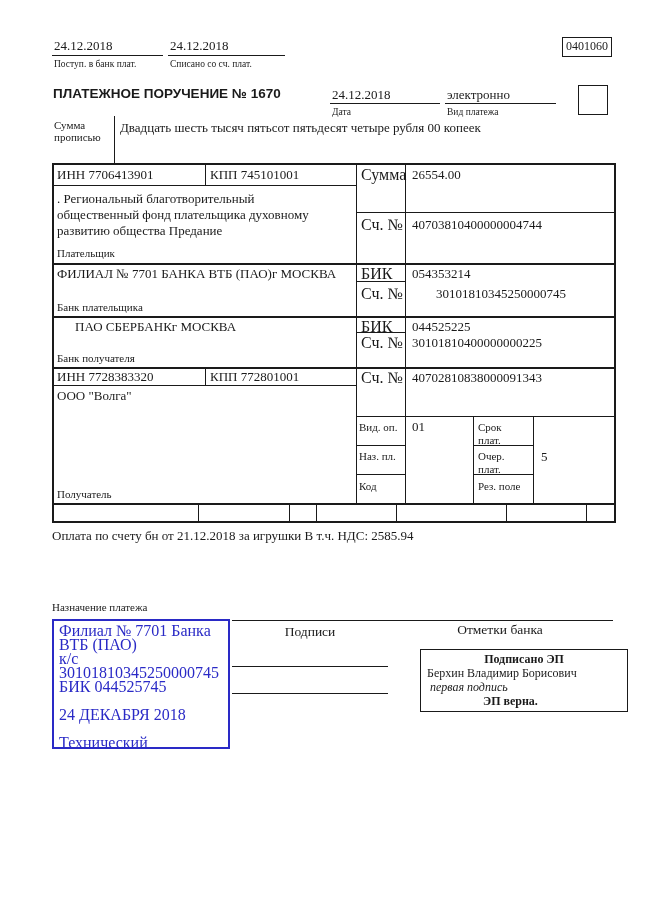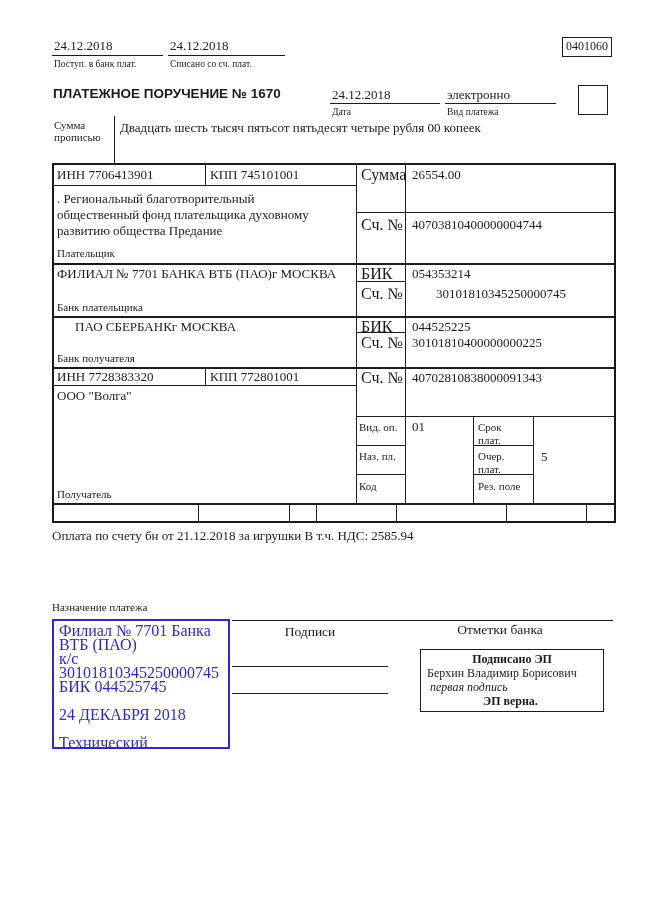--- a/index.html
+++ b/index.html
@@ -17,21 +17,21 @@
   .center{text-align:center;}
   
   .hl,.vl{position:absolute;background:#1a1a1a;}
   
   .box{position:absolute;border:1.5px solid #1a1a1a;background:#fff;box-sizing:border-box;}
   .table{position:absolute;left:52px;top:163px;width:564px;height:360px;}
   .bluebox{position:absolute;left:52px;top:619px;width:178px;height:130px;
            border:2px solid #2a2ac6;box-sizing:border-box;padding:3px 5px;
            color:#2a2ac6;font-size:16px;line-height:14px;overflow:hidden;}
   .bs-line{min-height:14px;white-space:normal;}
-  .esign{position:absolute;left:420px;top:649px;width:184px;height:63px;
+  .esign{position:absolute;left:420px;top:649px;width:208px;height:63px;
          border:1.5px solid #1a1a1a;box-sizing:border-box;font-size:12px;line-height:14px;}
 </style>
 </head>
 <body>
 
 <div class="page">
 
   <div class="t" style="left:54px;top:39px;">24.12.2018</div>
   <div class="hl" style="left:52px;top:55px;width:111px;height:1px;"></div>
   <div class="t lbl" style="left:54px;top:59px;">Поступ. в банк плат.</div>

